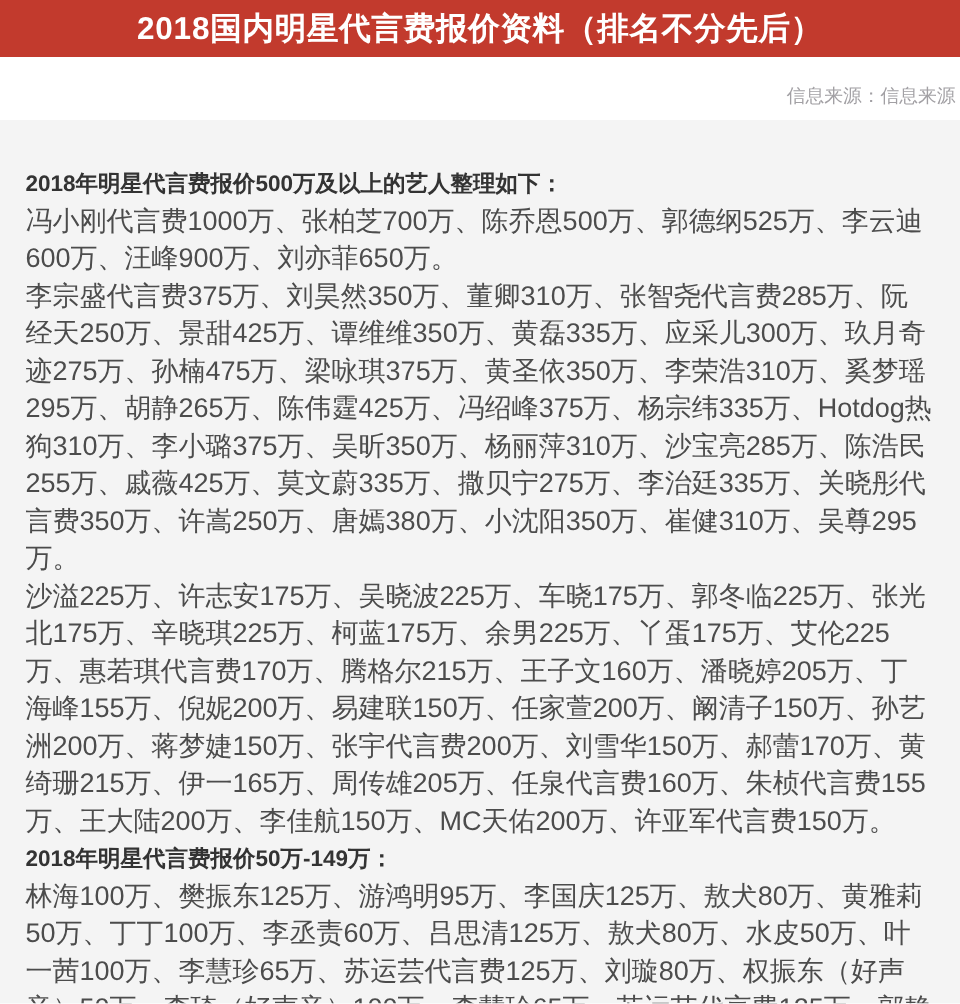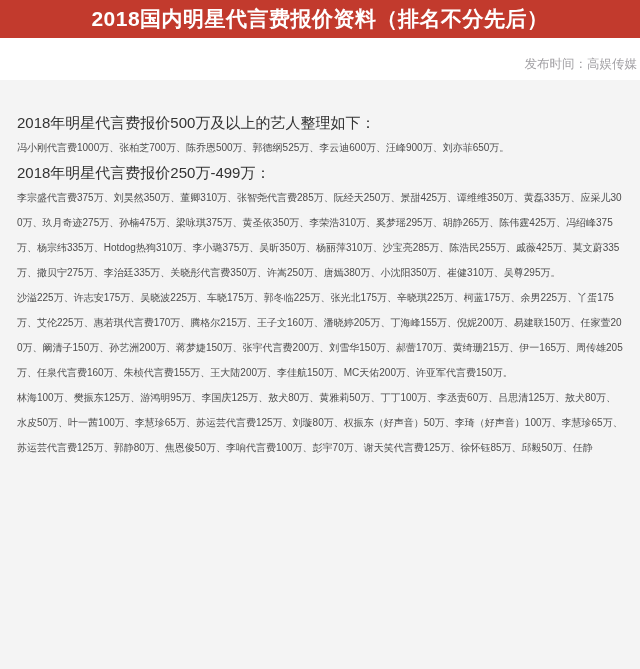--- a/index.html
+++ b/index.html
@@ -51,48 +51,48 @@
     flex: 1 1 auto;
     background: #f4f4f4;
     box-sizing: border-box;
     padding: 30px 17px 0 17px;
     overflow: hidden;
   }
   .sec-heading {
     margin: 0;
     font-size: 15px;
     line-height: 25px;
-    font-weight: normal;
+    font-weight: bold;
     color: #333333;
   }
   .sec-body {
     margin: 0;
-    font-size: 10px;
+    font-size: 18px;
     line-height: 25px;
     color: #4c4c4c;
     word-break: break-all;
   }
 </style>
 </head>
 <body>
 
 <div class="page">
 
   <header class="title-bar" style="background: rgb(194, 58, 45);">
     <h1>2018国内明星代言费报价资料（排名不分先后）</h1>
   </header>
 
   <div class="meta-bar">
-    <span>发布时间：高娱传媒</span>
+    <span>信息来源：信息来源</span>
   </div>
 
   <main class="content">
     <div id="sections">
         <h2 class="sec-heading">2018年明星代言费报价500万及以上的艺人整理如下：</h2>
         <p class="sec-body">冯小刚代言费1000万、张柏芝700万、陈乔恩500万、郭德纲525万、李云迪600万、汪峰900万、刘亦菲650万。</p>
-        <h2 class="sec-heading">2018年明星代言费报价250万-499万：</h2>
         <p class="sec-body">李宗盛代言费375万、刘昊然350万、董卿310万、张智尧代言费285万、阮经天250万、景甜425万、谭维维350万、黄磊335万、应采儿300万、玖月奇迹275万、孙楠475万、梁咏琪375万、黄圣依350万、李荣浩310万、奚梦瑶295万、胡静265万、陈伟霆425万、冯绍峰375万、杨宗纬335万、Hotdog热狗310万、李小璐375万、吴昕350万、杨丽萍310万、沙宝亮285万、陈浩民255万、戚薇425万、莫文蔚335万、撒贝宁275万、李治廷335万、关晓彤代言费350万、许嵩250万、唐嫣380万、小沈阳350万、崔健310万、吴尊295万。</p>
         <p class="sec-body">沙溢225万、许志安175万、吴晓波225万、车晓175万、郭冬临225万、张光北175万、辛晓琪225万、柯蓝175万、余男225万、丫蛋175万、艾伦225万、惠若琪代言费170万、腾格尔215万、王子文160万、潘晓婷205万、丁海峰155万、倪妮200万、易建联150万、任家萱200万、阚清子150万、孙艺洲200万、蒋梦婕150万、张宇代言费200万、刘雪华150万、郝蕾170万、黄绮珊215万、伊一165万、周传雄205万、任泉代言费160万、朱桢代言费155万、王大陆200万、李佳航150万、MC天佑200万、许亚军代言费150万。</p>
+        <h2 class="sec-heading">2018年明星代言费报价50万-149万：</h2>
         <p class="sec-body">林海100万、樊振东125万、游鸿明95万、李国庆125万、敖犬80万、黄雅莉50万、丁丁100万、李丞责60万、吕思清125万、敖犬80万、水皮50万、叶一茜100万、李慧珍65万、苏运芸代言费125万、刘璇80万、权振东（好声音）50万、李琦（好声音）100万、李慧珍65万、苏运芸代言费125万、郭静80万、焦恩俊50万、李响代言费100万、彭宇70万、谢天笑代言费125万、徐怀钰85万、邱毅50万、任静</p>
       </div>
   </main>
 
 </div>
 
 </body></html>

